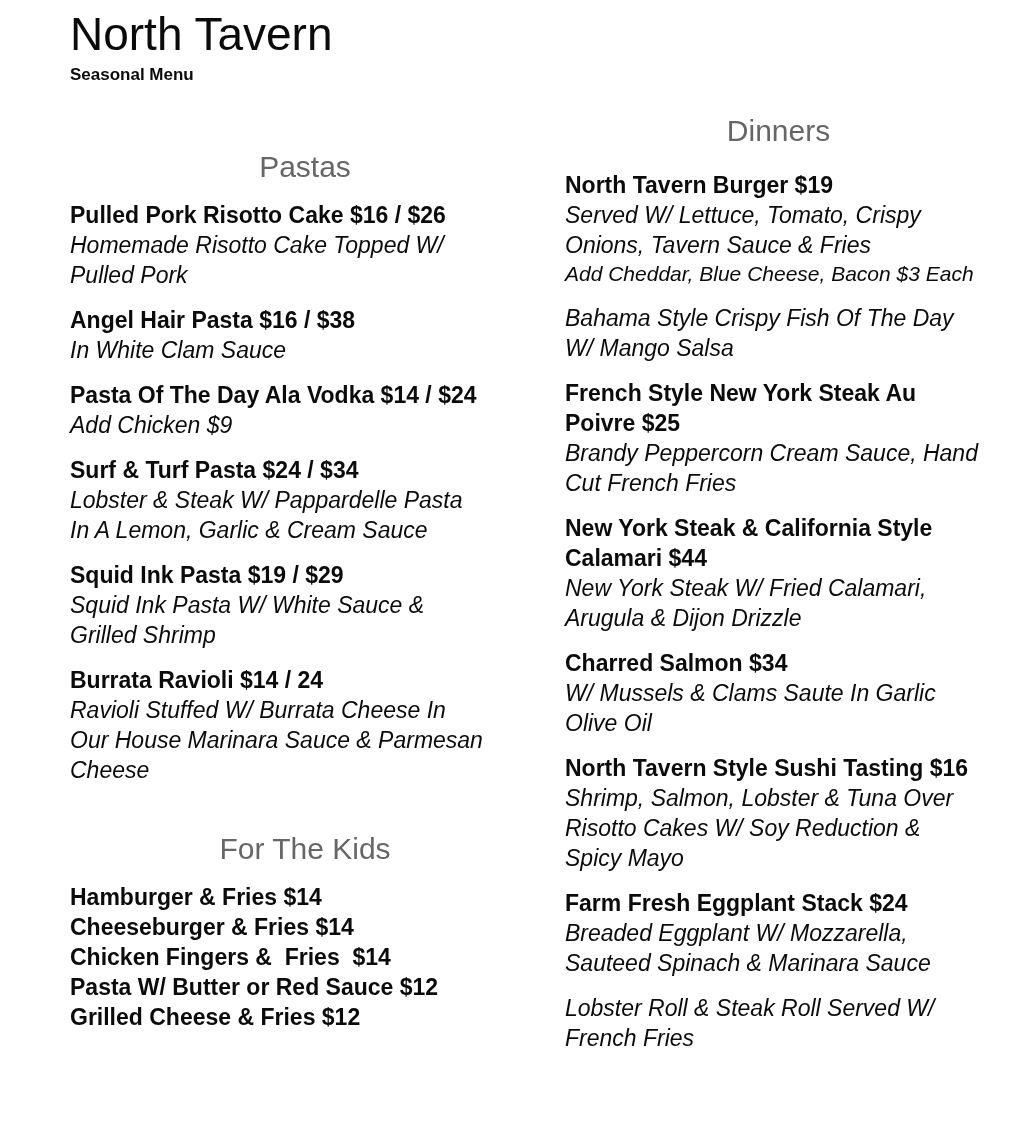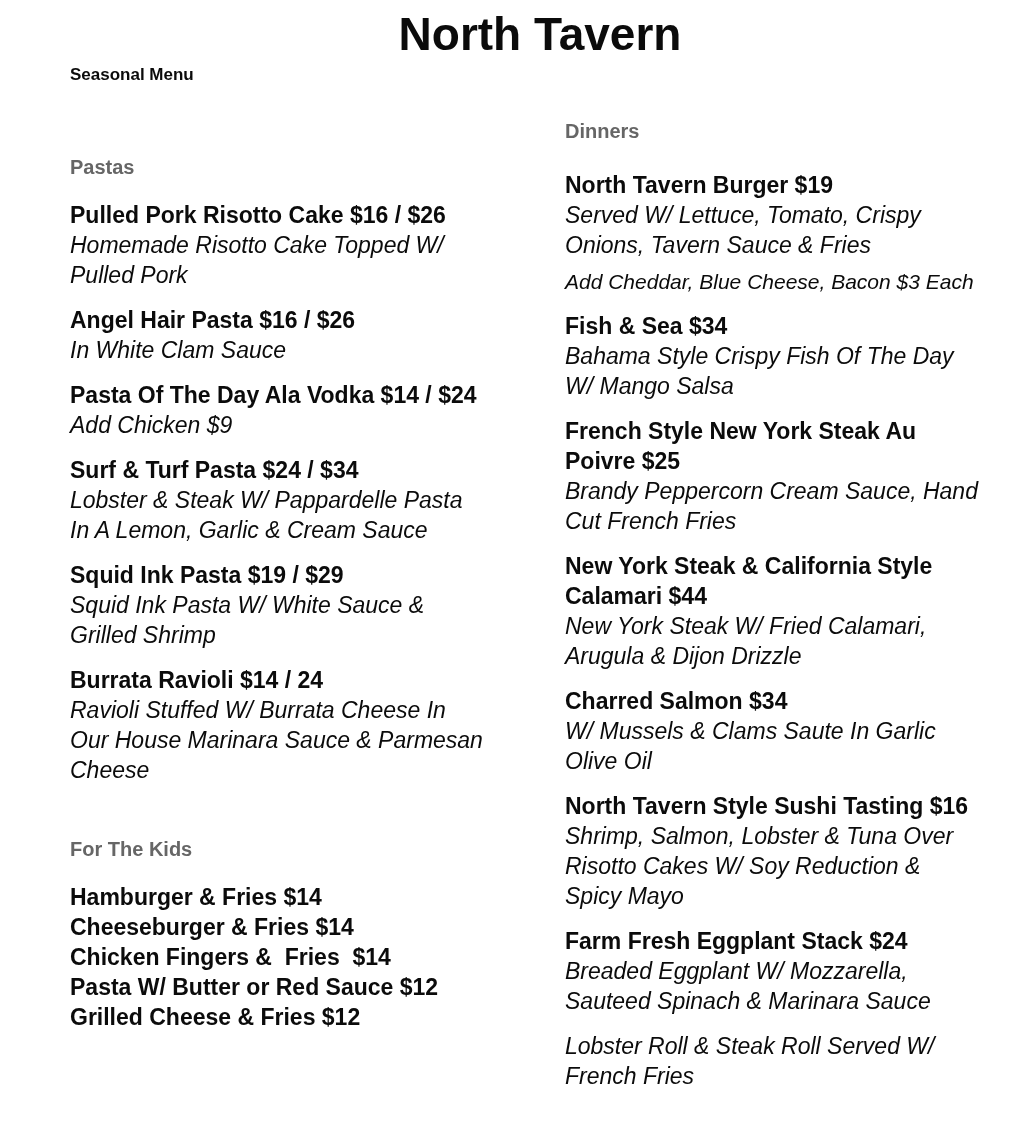--- a/index.html
+++ b/index.html
@@ -8,53 +8,52 @@
     background: #ffffff;
     width: 1010px; height: 1130px;
     overflow: hidden;
     font-family: "Liberation Sans", sans-serif;
     color: #0b0b0b;
   }
   .page { padding: 8px 0 0 70px; width: 1010px; }
 
   .doc-header { margin: 0; }
   .doc-title {
-    font-size: 46px; font-weight: bold; line-height: 52px;
-    margin: 0; color: #0b0b0b; letter-spacing: 0; text-align: center;
+    font-size: 46px; font-weight: normal; line-height: 52px;
+    margin: 0; color: #0b0b0b; letter-spacing: 0;
   }
   .doc-subtitle {
     font-size: 17px; font-weight: bold; line-height: 26px;
     margin: 2px 0 0 0;
   }
 
   .menu-columns { display: flex; gap: 25px; align-items: flex-start; }
   .col-left  { width: 470px; flex: 0 0 auto; }
   .col-right { flex: 1 1 auto; min-width: 0; padding-right: 18px; }
 
   .section-heading {
-    font-size: 20px; font-weight: bold; color: #666666;
-    line-height: 38px; margin: 0 0 14px 0;
+    font-size: 30px; font-weight: normal; color: #666666;
+    line-height: 38px; margin: 0 0 14px 0; text-align: center;
   }
   #pastas-heading  { margin-top: 60px; }
   #kids-heading    { margin-top: 45px; margin-bottom: 14px; }
   #dinners-heading { margin-top: 24px; margin-bottom: 20px; }
 
   .menu-item { margin: 0 0 15px 0; }
   .item-name {
     font-size: 23px; font-weight: bold; line-height: 30px;
     white-space: pre-wrap;
   }
   .item-desc {
     font-size: 23px; font-style: italic; line-height: 30px;
     white-space: pre-wrap;
   }
   .item-note {
     font-size: 21px; font-style: italic; line-height: 28px;
     white-space: pre-wrap;
-    margin-top: 8px;
   }
   .kids-list .menu-item { margin: 0; }
 </style>
 </head>
 <body>
 
 <div class="page">
 
   <header class="doc-header">
     <h1 class="doc-title">North Tavern</h1>
@@ -68,21 +67,21 @@
       <section>
         <h2 class="section-heading" id="pastas-heading">Pastas</h2>
 
         <div class="menu-item">
           <div class="item-name">Pulled Pork Risotto Cake $16 / $26</div>
           <div class="item-desc">Homemade Risotto Cake Topped W/
 Pulled Pork</div>
         </div>
 
         <div class="menu-item">
-          <div class="item-name">Angel Hair Pasta $16 / $26</div>
+          <div class="item-name">Angel Hair Pasta $16 / $38</div>
           <div class="item-desc">In White Clam Sauce</div>
         </div>
 
         <div class="menu-item">
           <div class="item-name">Pasta Of The Day Ala Vodka $14 / $24</div>
           <div class="item-desc">Add Chicken $9</div>
         </div>
 
         <div class="menu-item">
           <div class="item-name">Surf &amp; Turf Pasta $24 / $34</div>
@@ -132,21 +131,20 @@
         <h2 class="section-heading" id="dinners-heading">Dinners</h2>
 
         <div class="menu-item">
           <div class="item-name">North Tavern Burger $19</div>
           <div class="item-desc">Served W/ Lettuce, Tomato, Crispy
 Onions, Tavern Sauce &amp; Fries</div>
           <div class="item-note">Add Cheddar, Blue Cheese, Bacon $3 Each</div>
         </div>
 
         <div class="menu-item">
-          <div class="item-name">Fish &amp; Sea $34</div>
           <div class="item-desc">Bahama Style Crispy Fish Of The Day
 W/ Mango Salsa</div>
         </div>
 
         <div class="menu-item">
           <div class="item-name">French Style New York Steak Au
 Poivre $25</div>
           <div class="item-desc">Brandy Peppercorn Cream Sauce, Hand
 Cut French Fries</div>
         </div>

